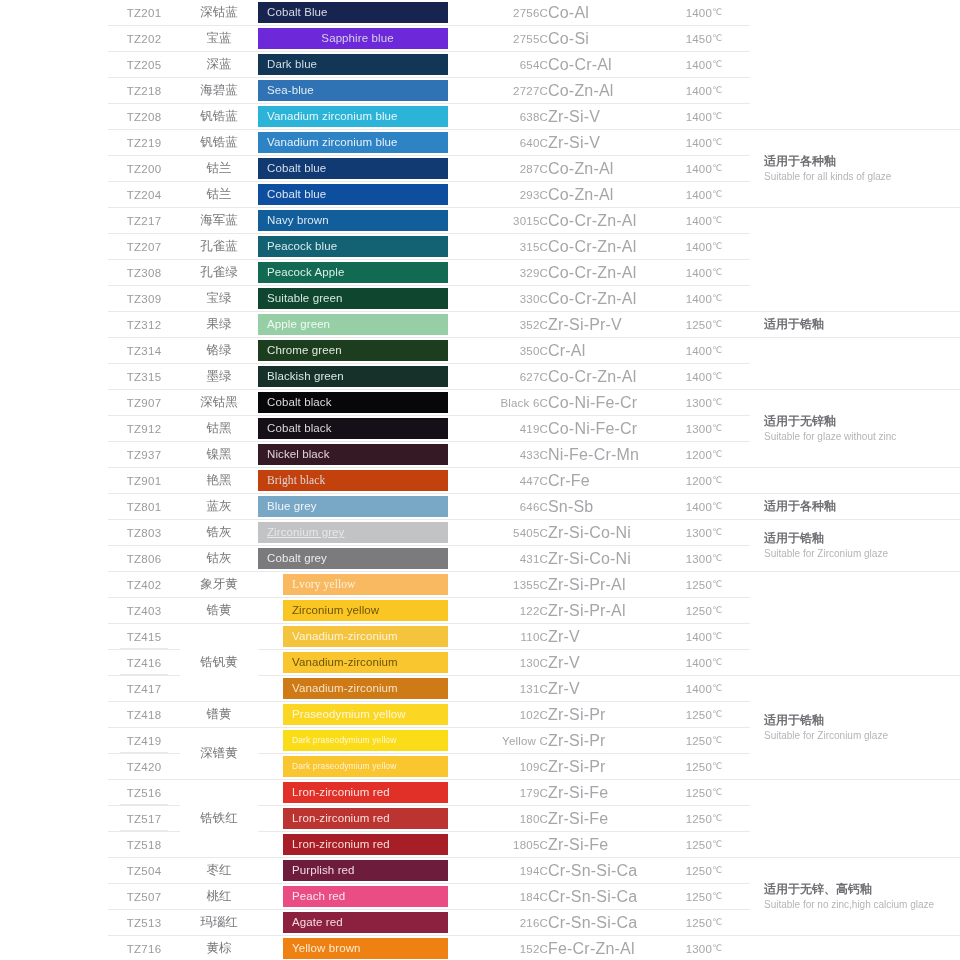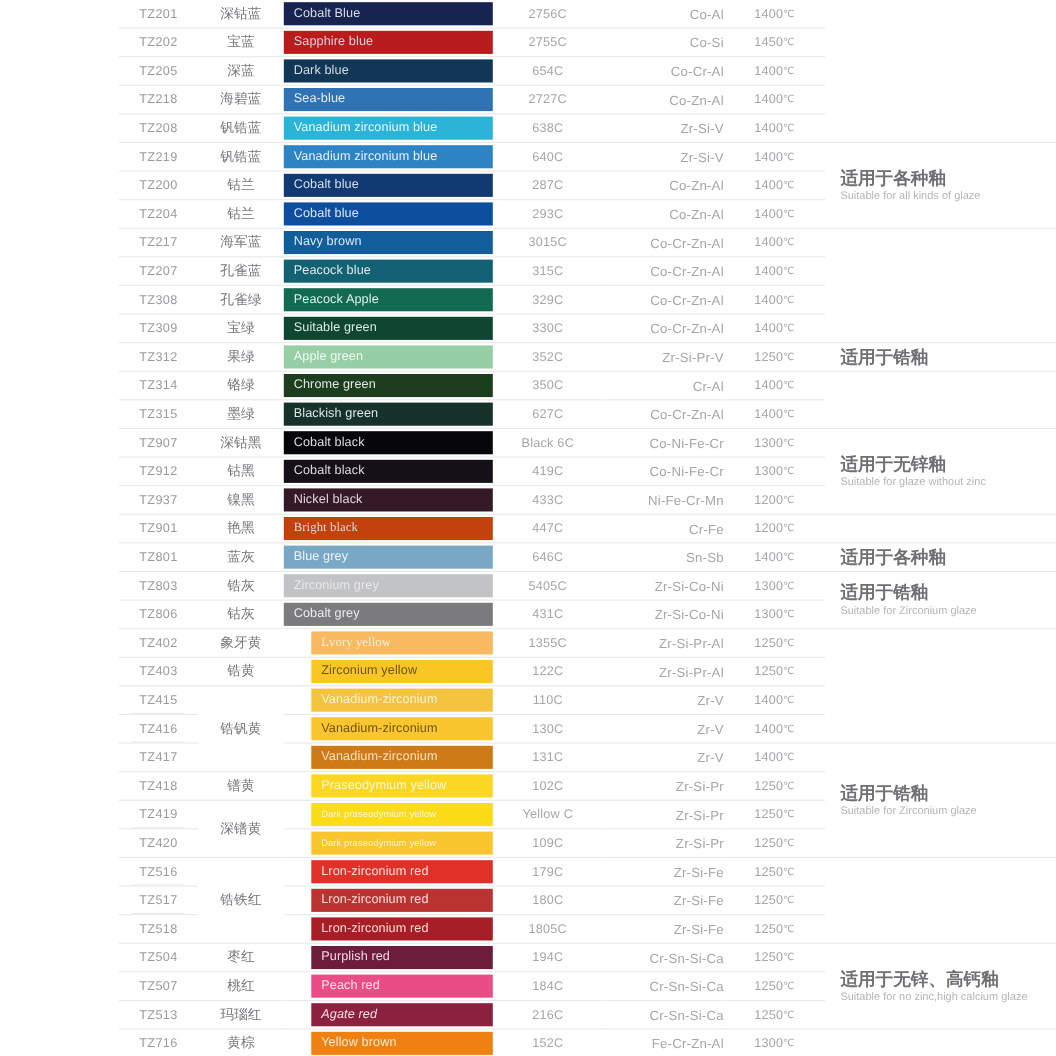--- a/index.html
+++ b/index.html
@@ -45,27 +45,27 @@
   }
   .cn{
     font-size:12.5px;
     color:#77777b;
     text-align:center;
     font-family:"DejaVu Sans","Liberation Sans",sans-serif;
   }
   .pt{
     font-size:11.5px;
     color:#a6a6aa;
-    text-align:center;
+    text-align:right;
     letter-spacing:.2px;
   }
   .comp{
-    font-size:12px;
+    font-size:16px;
     color:#a6a6aa;
-    text-align:right;
+    text-align:left;
     letter-spacing:.2px;
   }
   .temp{
     font-size:11.5px;
     color:#a6a6aa;
     text-align:center;
     letter-spacing:.2px;
   }
   .temp .deg{font-size:9px;vertical-align:top;}
 
@@ -94,21 +94,21 @@
     left:12px;right:12px;bottom:0;
     height:1px;background:#e9e9ea;
   }
 
   
   .note{
     padding-left:14px;
     line-height:1.32;
   }
   .note .cn-note{
-    font-size:16px;
+    font-size:12px;
     color:#6f6f74;
     font-family:"DejaVu Sans","Liberation Sans",sans-serif;
     display:block;
     font-weight:bold;
   }
   .note .en-note{
     font-size:10px;
     color:#b5b5b9;
     display:block;
   }
@@ -142,21 +142,21 @@
           <td class="pt">2756C</td>
           <td class="comp">Co-Al</td>
           <td class="temp"><span>1400</span><span class="deg">℃</span></td>
           <td class="note-cell note-blank" rowspan="5"></td>
         </tr>
         <tr>
           <td style="border-bottom: none;"></td>
           <td class="code">TZ202</td>
           <td class="cn">宝蓝</td>
           <td class="swcell">
-            <div class="swatch" style="background: #b91c1c; color: rgb(215, 211, 228);">Sapphire blue</div>
+            <div class="swatch" style="background: #6d28d9; color: rgb(215, 211, 228); text-align: center;">Sapphire blue</div>
           </td>
           <td class="pt">2755C</td>
           <td class="comp">Co-Si</td>
           <td class="temp"><span>1450</span><span class="deg">℃</span></td>
         </tr>
         <tr>
           <td style="border-bottom: none;"></td>
           <td class="code">TZ205</td>
           <td class="cn">深蓝</td>
           <td class="swcell">
@@ -378,21 +378,21 @@
               <span class="cn-note">适用于各种釉</span>
               <span class="en-note"></span>
             </div>
           </td>
         </tr>
         <tr>
           <td style="border-bottom: none;"></td>
           <td class="code">TZ803</td>
           <td class="cn">锆灰</td>
           <td class="swcell">
-            <div class="swatch" style="background: rgb(194, 195, 196); color: rgb(232, 232, 232);">Zirconium grey</div>
+            <div class="swatch" style="background: rgb(194, 195, 196); color: rgb(232, 232, 232); text-decoration: underline;">Zirconium grey</div>
           </td>
           <td class="pt">5405C</td>
           <td class="comp">Zr-Si-Co-Ni</td>
           <td class="temp"><span>1300</span><span class="deg">℃</span></td>
           <td class="note-cell note-sep" rowspan="2">
             <div class="note">
               <span class="cn-note">适用于锆釉</span>
               <span class="en-note">Suitable for Zirconium glaze</span>
             </div>
           </td>
@@ -558,21 +558,21 @@
           </td>
           <td class="pt">184C</td>
           <td class="comp">Cr-Sn-Si-Ca</td>
           <td class="temp"><span>1250</span><span class="deg">℃</span></td>
         </tr>
         <tr>
           <td style="border-bottom: none;"></td>
           <td class="code">TZ513</td>
           <td class="cn">玛瑙红</td>
           <td class="swcell">
-            <div class="swatch shift" style="background: rgb(139, 33, 63); color: rgb(246, 220, 227); font-style: italic;">Agate red</div>
+            <div class="swatch shift" style="background: rgb(139, 33, 63); color: rgb(246, 220, 227);">Agate red</div>
           </td>
           <td class="pt">216C</td>
           <td class="comp">Cr-Sn-Si-Ca</td>
           <td class="temp"><span>1250</span><span class="deg">℃</span></td>
         </tr>
         <tr>
           <td style="border-bottom: none;"></td>
           <td class="code">TZ716</td>
           <td class="cn">黄棕</td>
           <td class="swcell">

